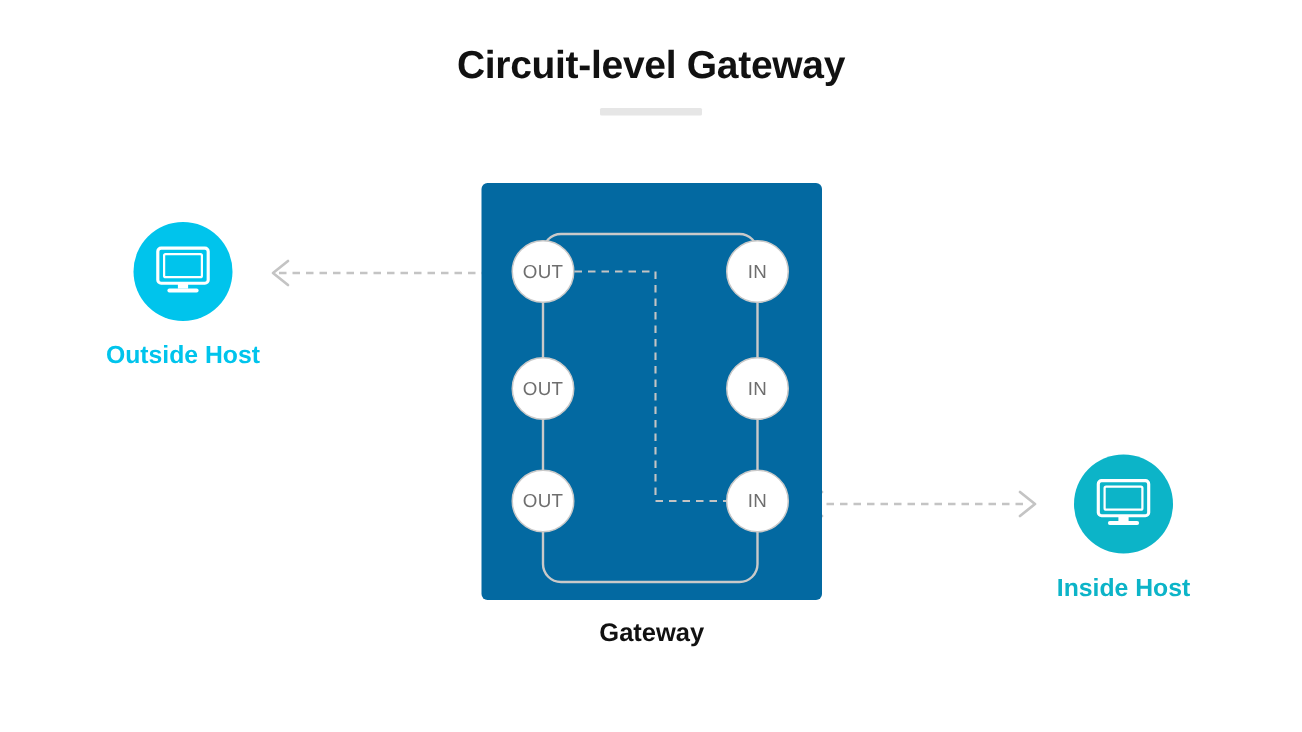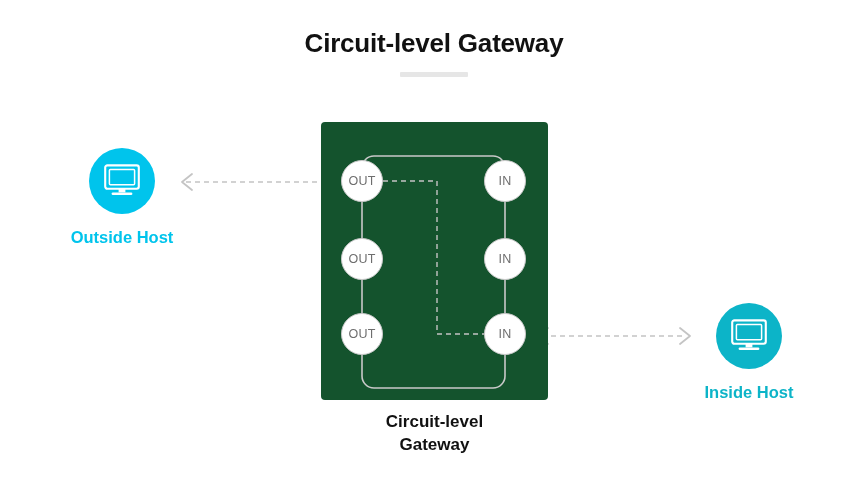--- a/index.html
+++ b/index.html
@@ -75,21 +75,21 @@
     width: 200px;
   }
 
   
   #gateway-panel {
     position: absolute;
     left: 321px;
     top: 122px;
     width: 227px;
     height: 278px;
-    background: #14532d;
+    background: #0369a1;
     border-radius: 4px;
     text-align: right;
   }
   #gateway-svg {
     position: absolute;
     left: 0;
     top: 0;
   }
   .port-node {
     position: absolute;
@@ -193,17 +193,16 @@
     </div>
     <div class="port-node" style="left:163px; top:116px;">
       <span>IN</span>
     </div>
     <div class="port-node" style="left:163px; top:191px;">
       <span>IN</span>
     </div>
   </div>
 
   <div id="gateway-caption">
-    <div>Circuit-level</div>
     <div>Gateway</div>
   </div>
 
 </div>
 
 </body></html>

